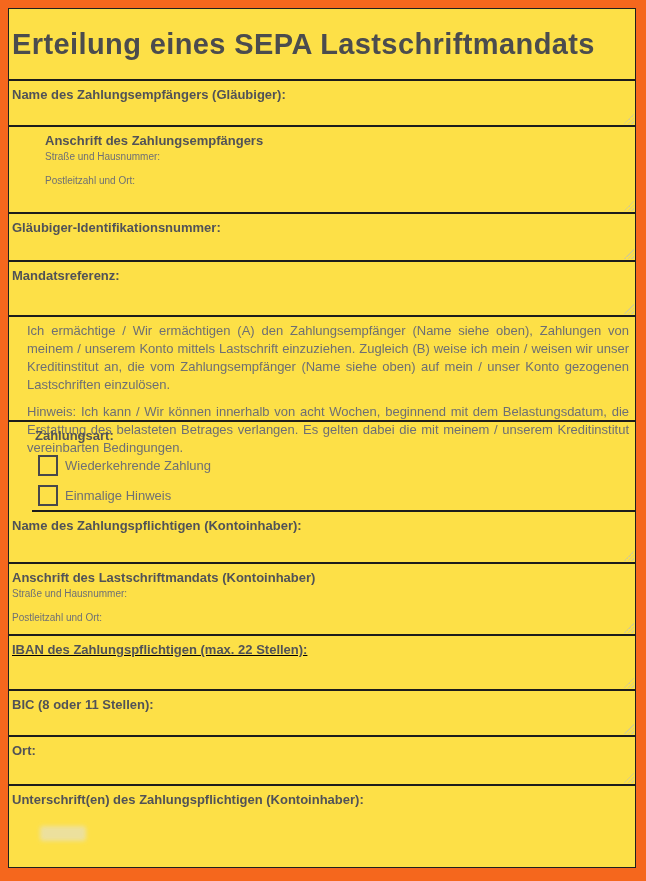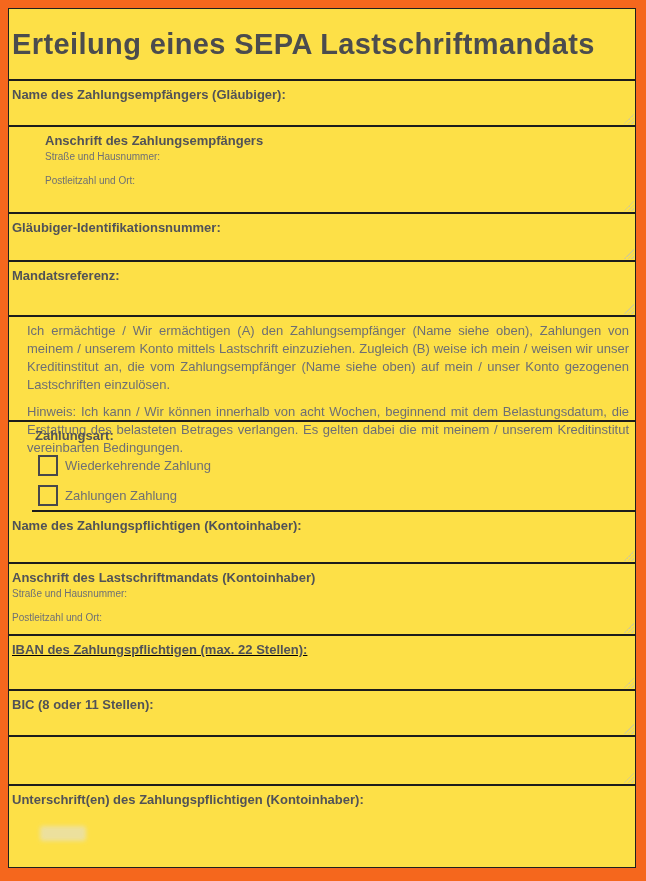--- a/index.html
+++ b/index.html
@@ -176,21 +176,21 @@
   </div>
 
   <div class="row r-s6">
     <span class="lbl">Zahlungsart:</span>
     <div class="cb-row first">
       <span class="cb"></span>
       <span class="cb-label">Wiederkehrende Zahlung</span>
     </div>
     <div class="cb-row second">
       <span class="cb"></span>
-      <span class="cb-label">Zahlungen Zahlung</span>
+      <span class="cb-label">Einmalige Hinweis</span>
     </div>
   </div>
 
   <div class="row r-s7">
     <span class="lbl">Name des Zahlungspflichtigen (Kontoinhaber):</span>
     <div class="fill f-s7"></div>
     <div class="grip"></div>
   </div>
 
   <div class="row r-s8">
@@ -208,20 +208,21 @@
     <div class="grip"></div>
   </div>
 
   <div class="row r-s10">
     <span class="lbl">BIC (8 oder 11 Stellen):</span>
     <div class="fill f-s10"></div>
     <div class="grip"></div>
   </div>
 
   <div class="row r-s11">
+    <span class="lbl">Ort:</span>
     <div class="fill f-ort"></div>
     <div class="fill f-datum"></div>
     <div class="grip"></div>
   </div>
 
   <div class="row last">
     <span class="lbl">Unterschrift(en) des Zahlungspflichtigen (Kontoinhaber):</span>
     <div class="watermark"></div>
     <div class="fill f-sig"></div>
   </div>

